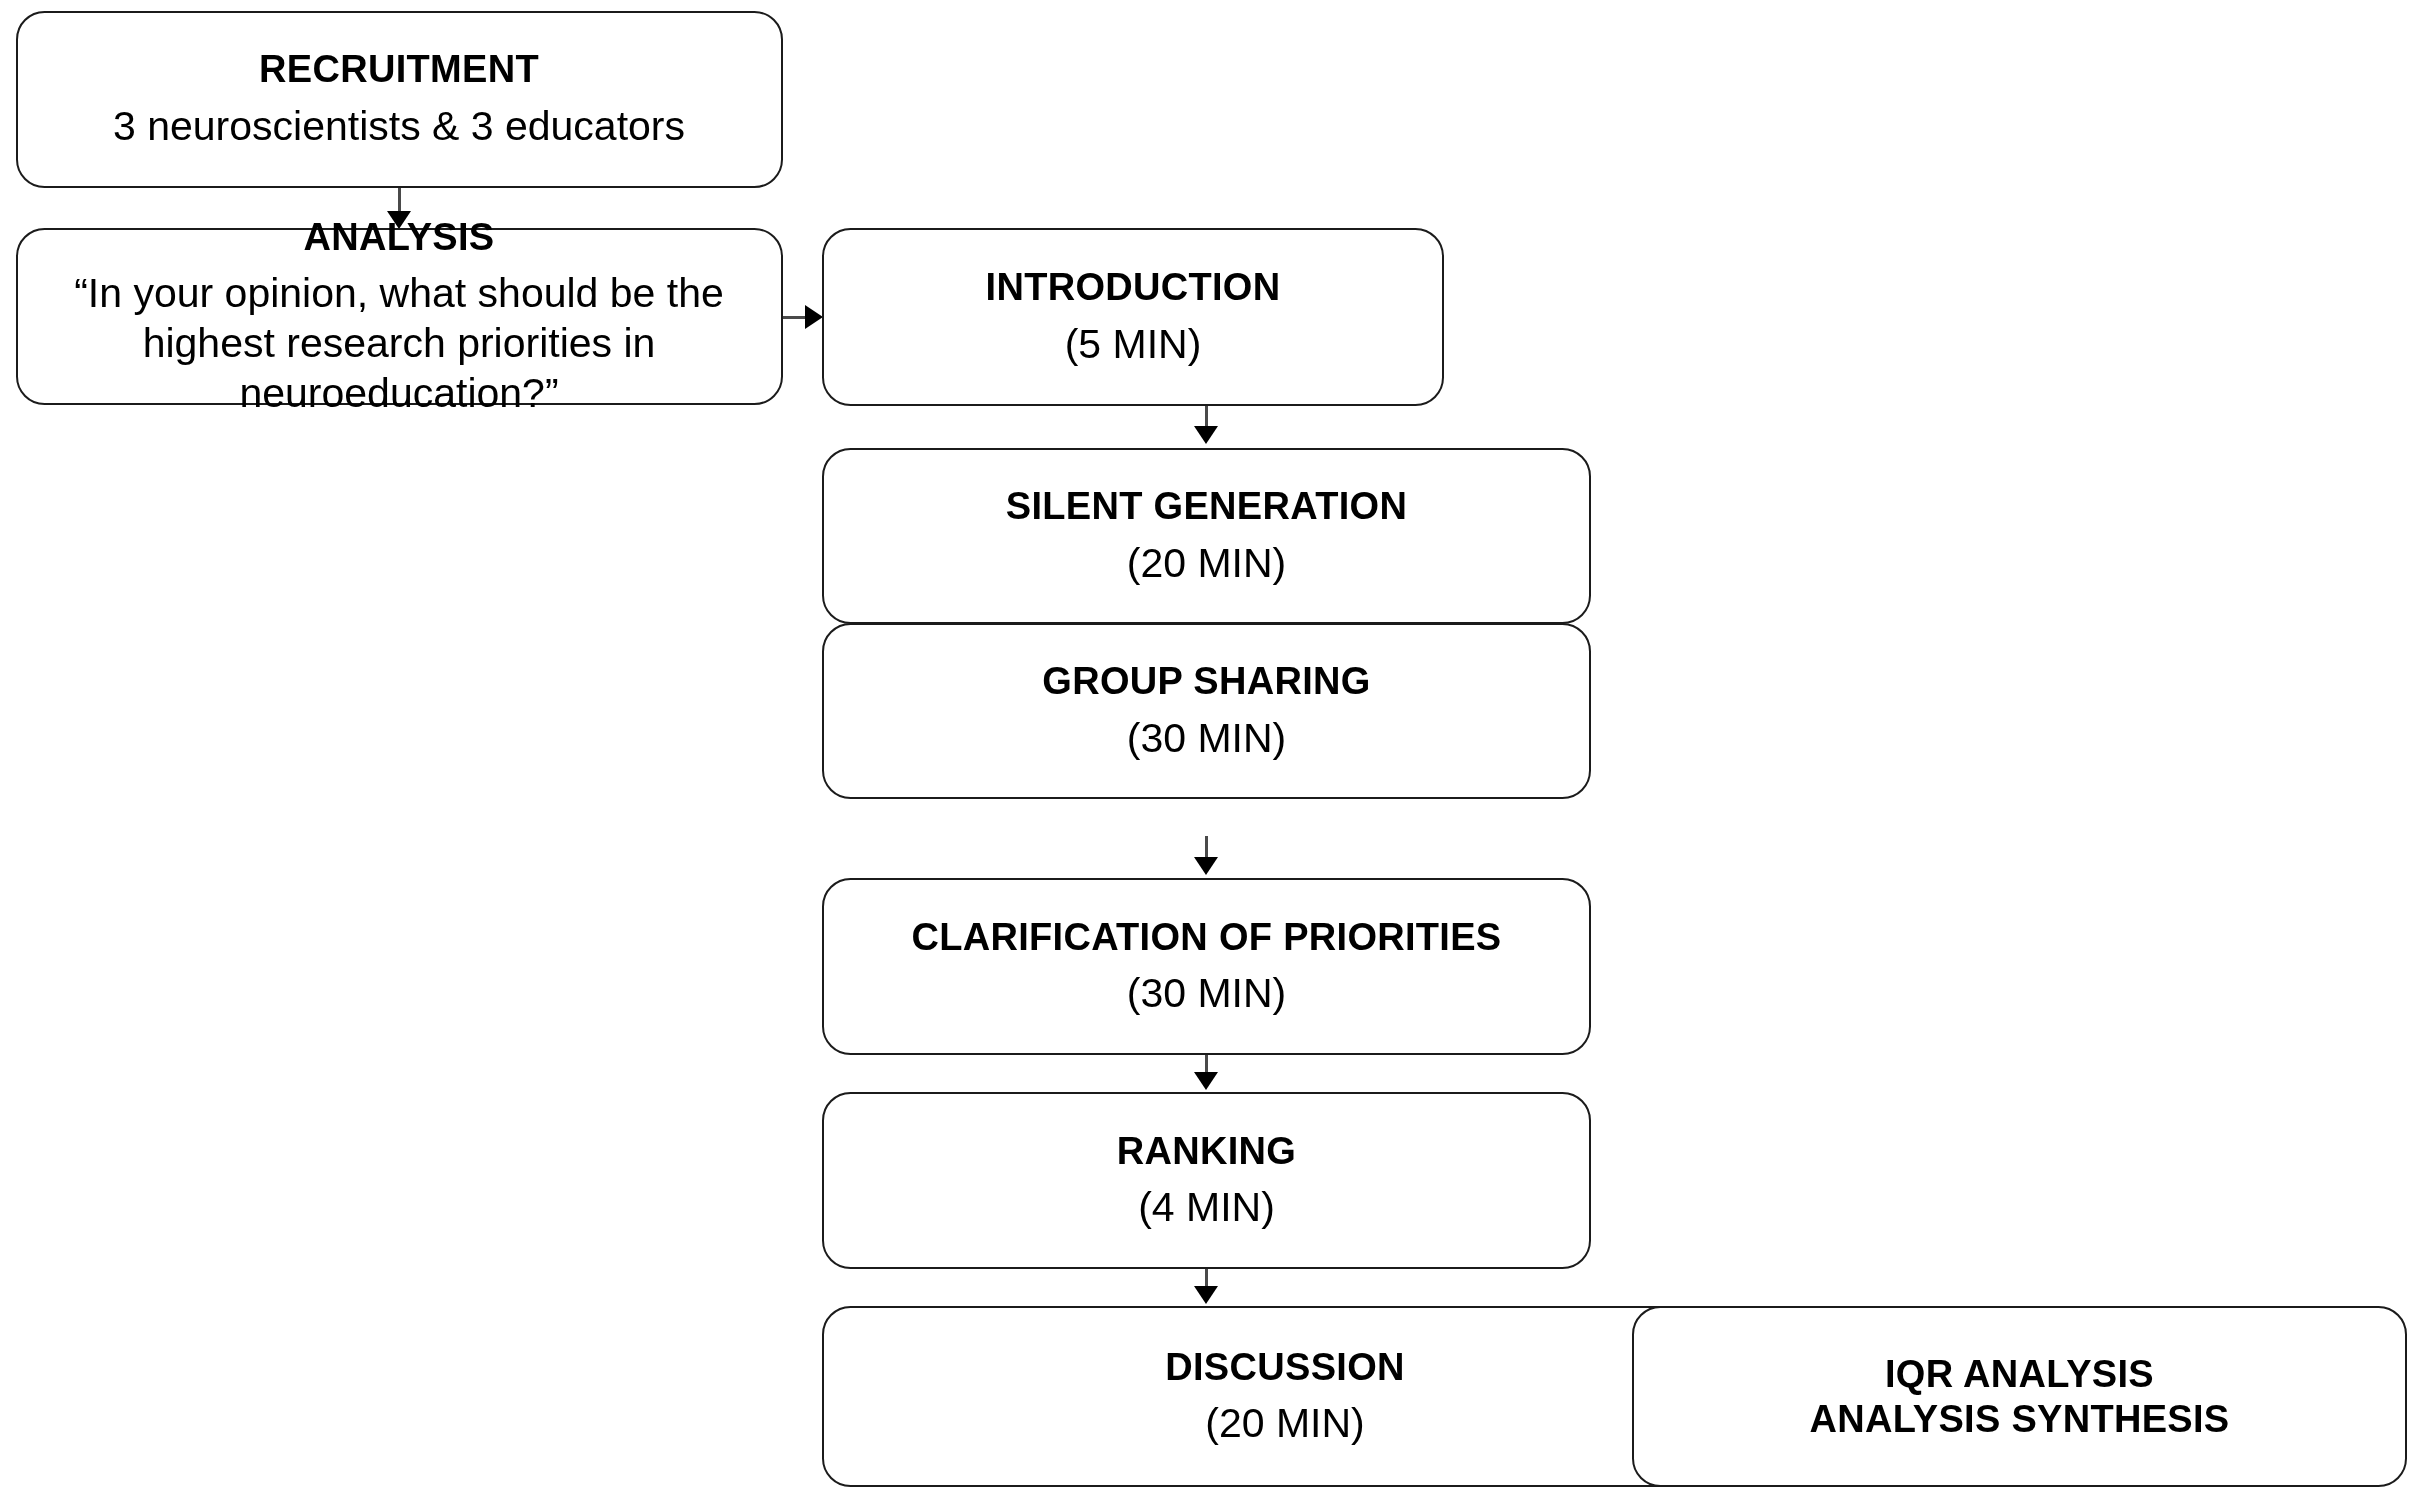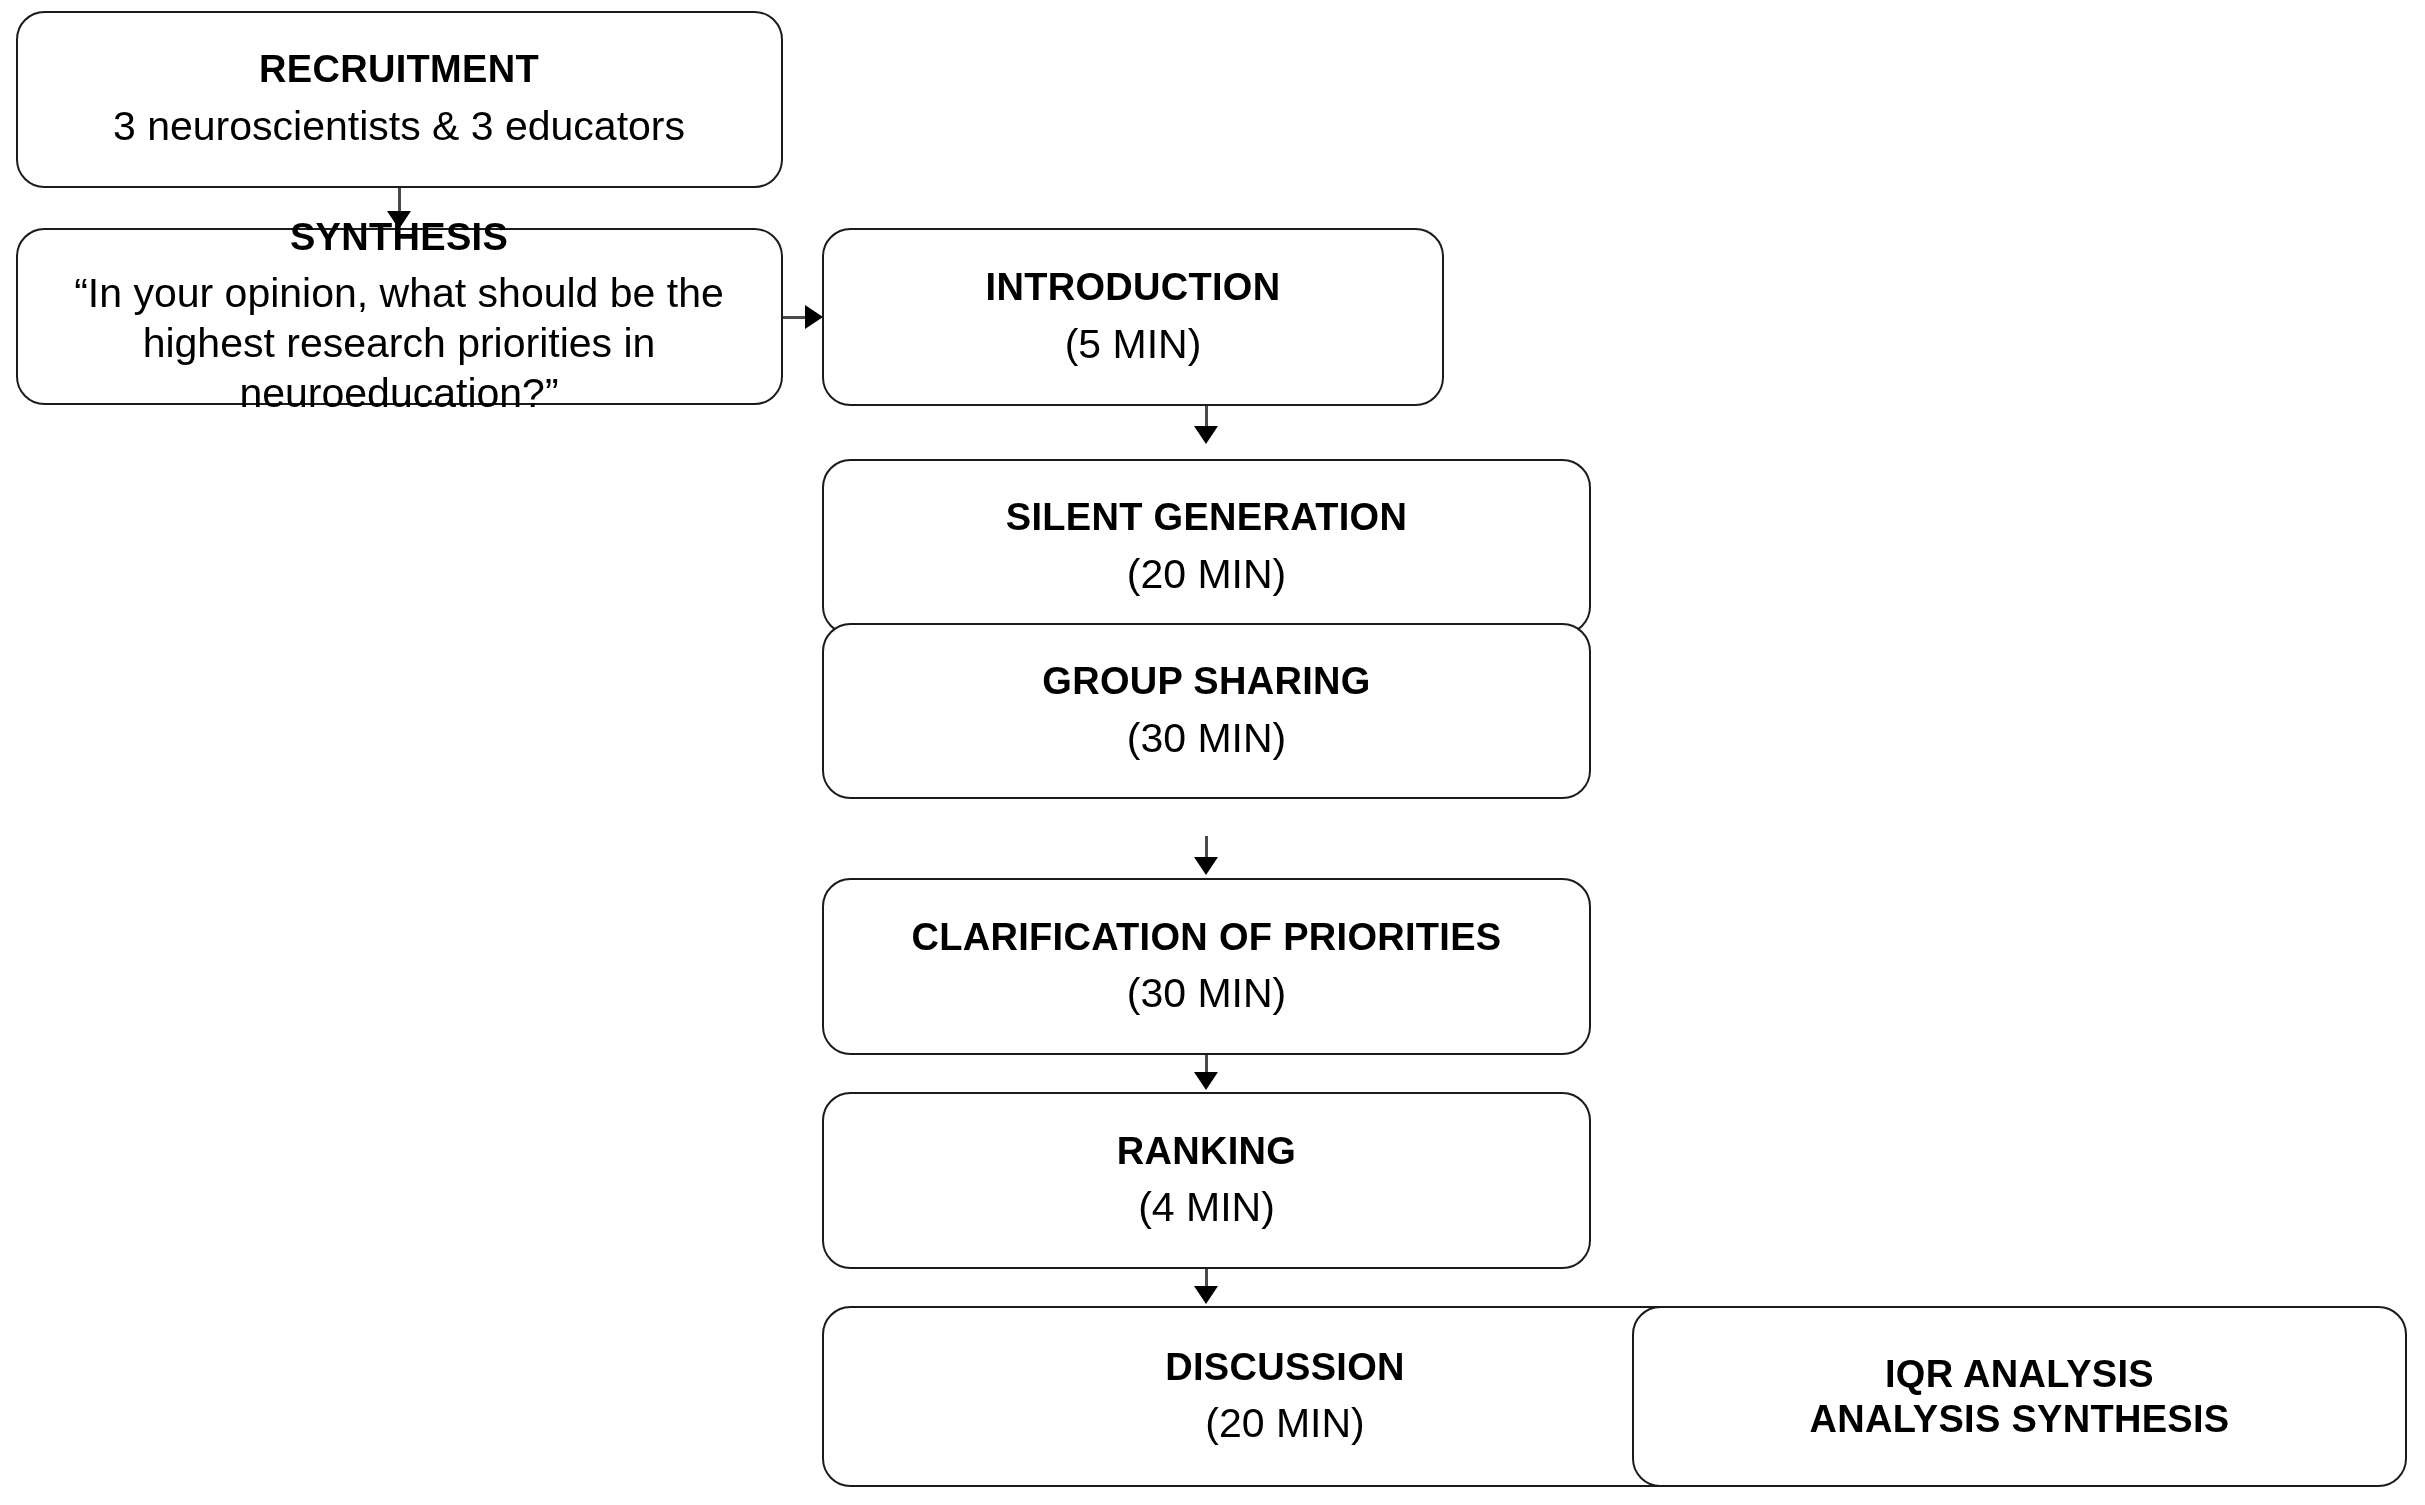--- a/index.html
+++ b/index.html
@@ -47,21 +47,21 @@
   .node .title.two-line {
     white-space: normal;
   }
   .node .title .line2 {
     display: block;
   }
   
   #node-recruitment { left: 15.5px;   top: 10.5px;   width: 767px; height: 177px; }
   #node-briefing    { left: 15.5px;   top: 228px;  width: 767px; height: 177px; }
   #node-introduction{ left: 822px; top: 228px;  width: 622px; height: 178px; }
-  #node-silent      { left: 822px; top: 459px;  width: 769px; height: 176px; }
+  #node-silent      { left: 822px; top: 448px;  width: 769px; height: 176px; }
   #node-sharing     { left: 822px; top: 623px; width: 769px; height: 176px; }
   #node-clarify     { left: 822px; top: 878px; width: 769px; height: 177px; }
   #node-ranking     { left: 822px; top: 1092px; width: 769px; height: 177px; }
   #node-discussion  { left: 822px; top: 1306px; width: 926px; height: 181px; }
   #node-iqr         { left: 1632px; top: 1306px; width: 775px; height: 181px; }
 
   
   .conn {
     position: absolute;
   }
@@ -136,21 +136,21 @@
     <div class="conn-line-h" style="left:1591px; top:1395px; width:30px;"></div>
     <div class="arrow-right" style="left:1613px; top:1385px;"></div>
   </div>
 
   <div class="node" id="node-recruitment">
     <div class="title">RECRUITMENT</div>
     <div class="sub">3 neuroscientists &amp; 3 educators</div>
   </div>
 
   <div class="node" id="node-briefing">
-    <div class="title">SYNTHESIS</div>
+    <div class="title">ANALYSIS</div>
     <div class="sub" style="max-width:695px;">“In your opinion, what should be the highest research priorities in neuroeducation?”</div>
   </div>
 
   <div class="node" id="node-introduction">
     <div class="title">INTRODUCTION</div>
     <div class="sub">(5 MIN)</div>
   </div>
 
   <div class="node" id="node-silent">
     <div class="title">SILENT GENERATION</div>

